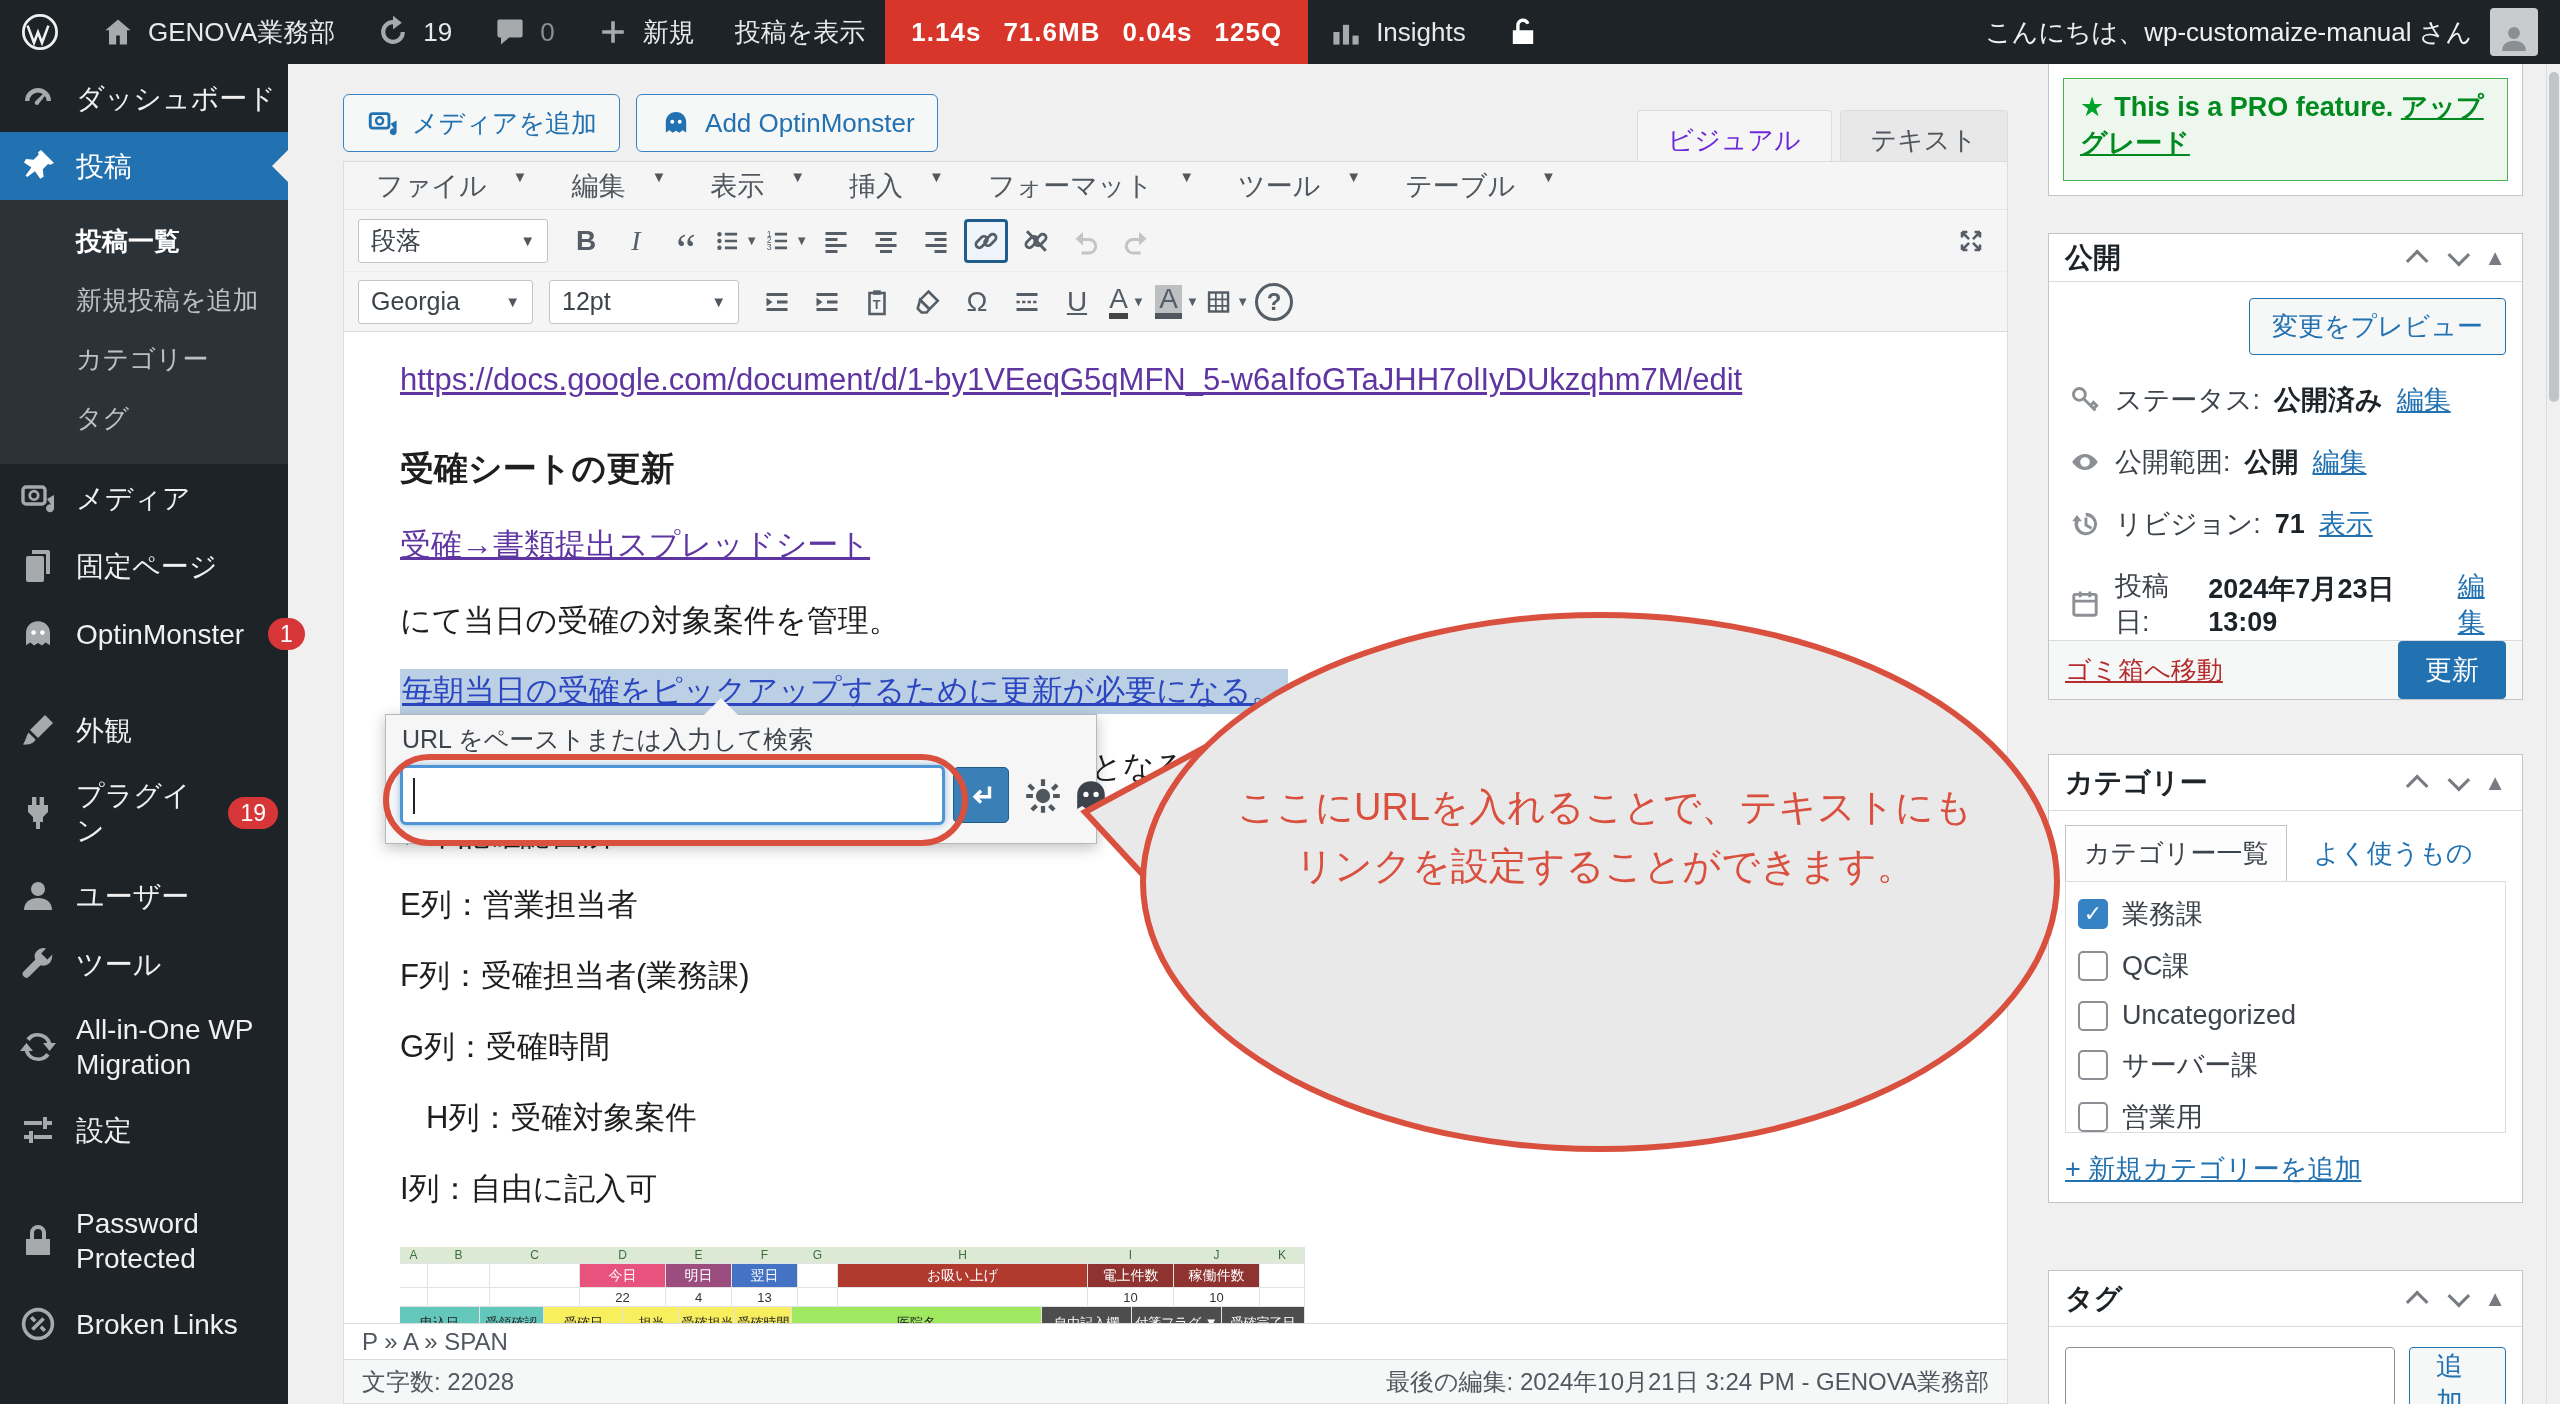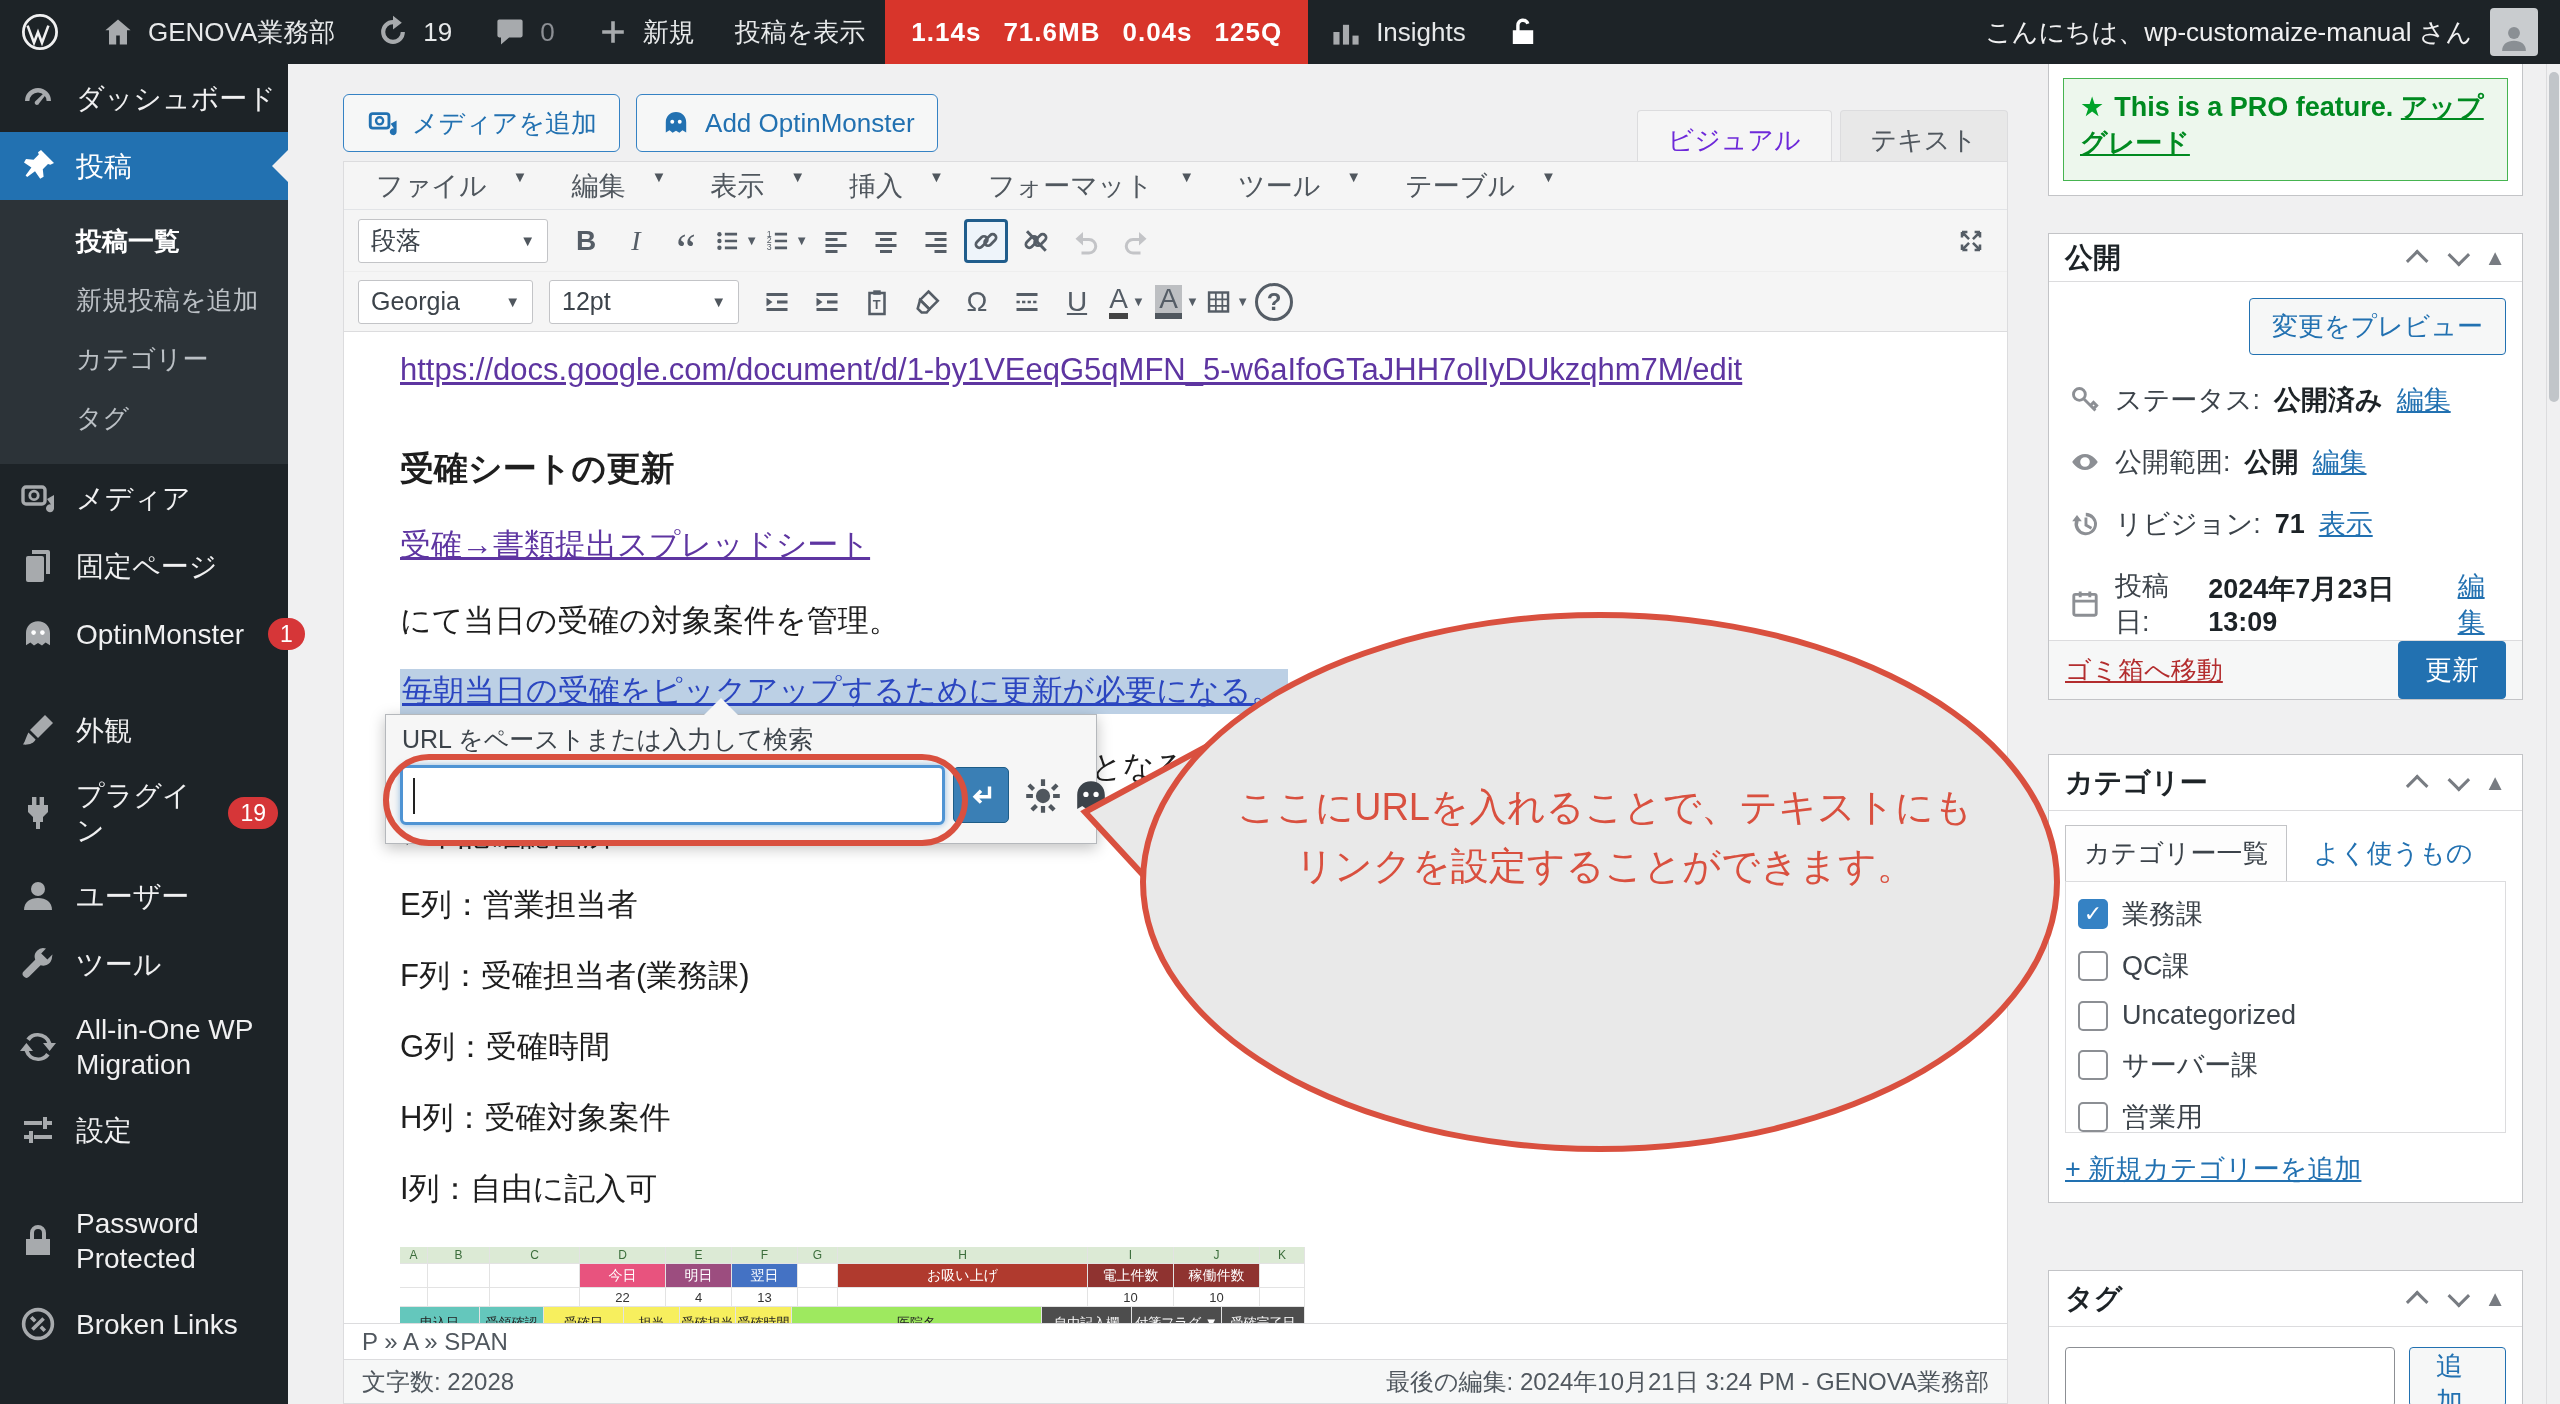--- a/index.html
+++ b/index.html
@@ -603,39 +603,39 @@
                 </svg>
               </span>
               <span class="tb-caret">▼</span>
             </div>
             <div class="tb-btn" style="border: 3px solid rgb(85, 93, 102); border-radius: 50%; width: 38px; height: 38px; font-size: 24px;">
               <span class="tb-b">?</span>
             </div>
           </div>
 
         <div id="mce-content">
-          <div class="c-line" style="top:20px;">
+          <div class="c-line" style="top:30px;">
             <a class="purple">https://docs.google.com/document/d/1-by1VEeqG5qMFN_5-w6aIfoGTaJHH7olIyDUkzqhm7M/edit</a>
           </div>
           <div class="c-line" id="c-heading" style="top:114px;">受確シートの更新</div>
           <div class="c-line" style="top:192px;">
             <a class="purple">受確→書類提出スプレッドシート</a>
           </div>
           <div class="c-line" style="top:268px;">にて当日の受確の対象案件を管理。</div>
           <div class="c-line" id="c-highlight" style="top:338px;">
             <a>毎朝当日の受確をピックアップするために更新が必要になる。</a>
           </div>
           <div class="c-line" style="top:414px;">当日</div>
           <div class="c-line" style="top:414px;left:747px;">となる。</div>
           <div class="c-line" style="top:482px;">★下記確認箇所</div>
           <div id="c-columns">
               <div class="col-line" style="top: 552px;">E列：営業担当者</div>
               <div class="col-line" style="top: 623px;">F列：受確担当者(業務課)</div>
               <div class="col-line" style="top: 694px;">G列：受確時間</div>
-              <div class="col-line" style="top: 765px;">H列：受確対象案件</div>
+              <div class="col-line" style="top: 765px; margin-left: 26px;">H列：受確対象案件</div>
               <div class="col-line" style="top: 836px;">I列：自由に記入可</div>
             </div>
           <div id="sheet-img">
               <div class="sh-row">
                 <div class="sh-cell" style="width: 28px; height: 17px; background: rgb(220, 234, 213); color: rgb(60, 110, 60); font-size: 12px;">A</div>
                 <div class="sh-cell" style="width: 62px; height: 17px; background: rgb(220, 234, 213); color: rgb(60, 110, 60); font-size: 12px;">B</div>
                 <div class="sh-cell" style="width: 90px; height: 17px; background: rgb(220, 234, 213); color: rgb(60, 110, 60); font-size: 12px;">C</div>
                 <div class="sh-cell" style="width: 86px; height: 17px; background: rgb(220, 234, 213); color: rgb(60, 110, 60); font-size: 12px;">D</div>
                 <div class="sh-cell" style="width: 66px; height: 17px; background: rgb(220, 234, 213); color: rgb(60, 110, 60); font-size: 12px;">E</div>
                 <div class="sh-cell" style="width: 66px; height: 17px; background: rgb(220, 234, 213); color: rgb(60, 110, 60); font-size: 12px;">F</div>

